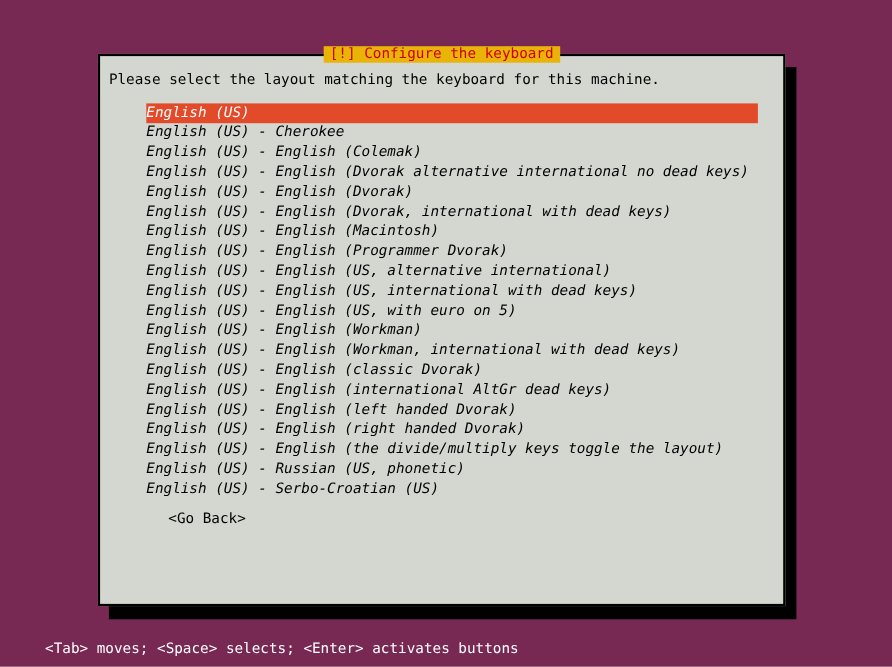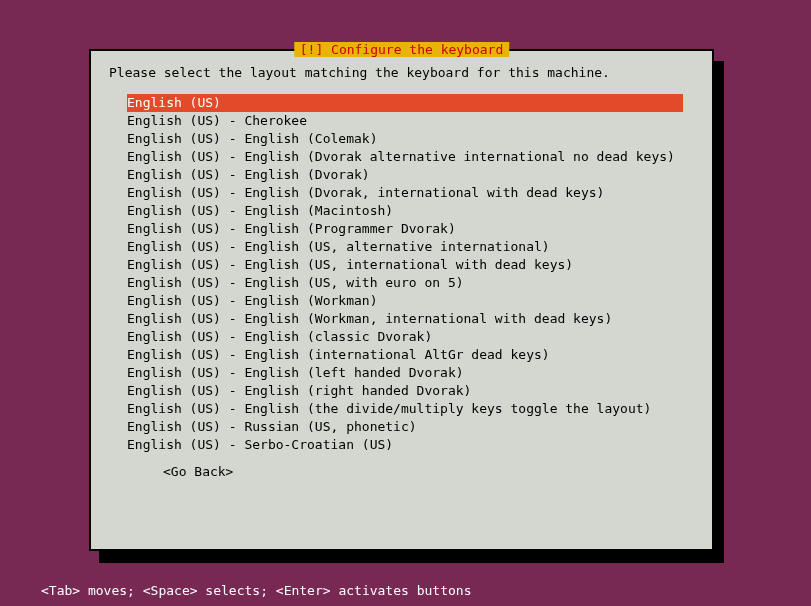--- a/index.html
+++ b/index.html
@@ -37,33 +37,34 @@
       position: absolute;
       top: -9px;
       left: 50%;
       transform: translateX(-50%);
       background: #eab308;
       color: #cc0000;
       padding: 0 6px;
       white-space: pre;
     }
     .dialog-content {
-      padding: 14px 18px 10px 18px;
+      padding: 14px 18px 10px 8px;
       color: #000000;
     }
     .prompt-text {
       margin-bottom: 14px;
       white-space: pre;
     }
     .label-text {
       margin-bottom: 14px;
       white-space: pre;
     }
     .list-container {
-      margin-left: 18px;
+      margin-left: 34px;
+      font-style: italic;
     }
     .list-item {
       white-space: pre;
       line-height: 18px;
       cursor: pointer;
     }
     .list-item.selected {
       background: #e24a29;
       color: #ffffff;
       display: inline-block;

